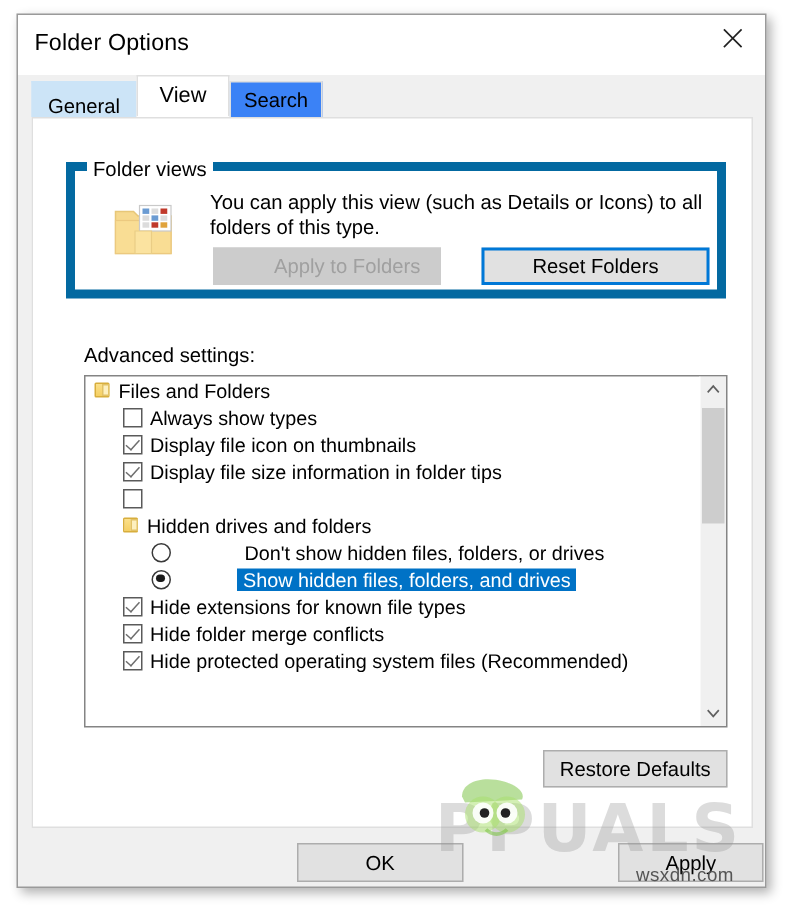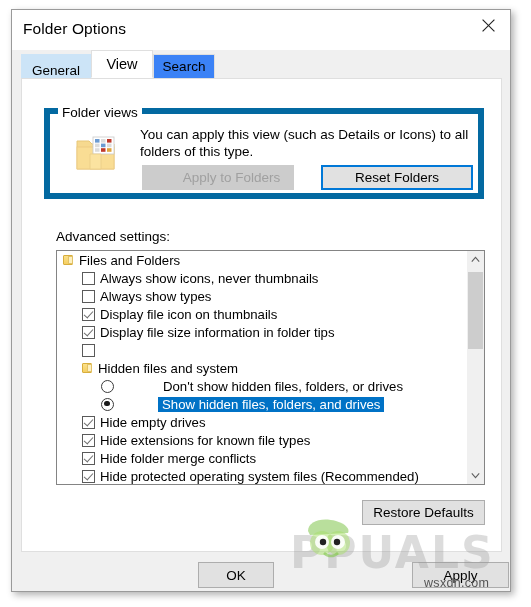--- a/index.html
+++ b/index.html
@@ -348,21 +348,21 @@
     top: 421px;
     width: 123px;
     height: 25px;
   }
 
   
   .btn-ok {
     position: absolute;
     left: 186px;
     top: 552px;
-    width: 76px;
+    width: 111px;
     height: 26px;
   }
   .btn-cancel {
     position: absolute;
     left: 293px;
     top: 552px;
     width: 97px;
     height: 26px;
   }
   .btn-apply {
@@ -474,52 +474,44 @@
       <div class="adv-label">Advanced settings:</div>
 
       <div class="listbox">
         <div class="list-inner" id="list-inner">
             <div class="row indent-0">
               <span class="folder-ico"></span>
               <span class="lbl">Files and Folders</span>
             </div>
             <div class="row indent-1">
               <span class="chk"></span>
-              <span class="lbl">Always show icons, never thumbnails</span>
-            </div>
-            <div class="row indent-1">
-              <span class="chk"></span>
               <span class="lbl">Always show types</span>
             </div>
             <div class="row indent-1">
               <span class="chk checked"></span>
               <span class="lbl">Display file icon on thumbnails</span>
             </div>
             <div class="row indent-1">
               <span class="chk checked"></span>
               <span class="lbl">Display file size information in folder tips</span>
             </div>
             <div class="row indent-1">
               <span class="chk"></span>
             </div>
             <div class="row indent-1">
               <span class="folder-ico"></span>
-              <span class="lbl">Hidden files and system</span>
+              <span class="lbl">Hidden drives and folders</span>
             </div>
             <div class="row indent-2">
               <span class="rad"></span>
               <span class="lbl">Don't show hidden files, folders, or drives</span>
             </div>
             <div class="row indent-2 selected">
               <span class="rad checked"></span>
               <span class="lbl">Show hidden files, folders, and drives</span>
-            </div>
-            <div class="row indent-1">
-              <span class="chk checked"></span>
-              <span class="lbl">Hide empty drives</span>
             </div>
             <div class="row indent-1">
               <span class="chk checked"></span>
               <span class="lbl">Hide extensions for known file types</span>
             </div>
             <div class="row indent-1">
               <span class="chk checked"></span>
               <span class="lbl">Hide folder merge conflicts</span>
             </div>
             <div class="row indent-1">

